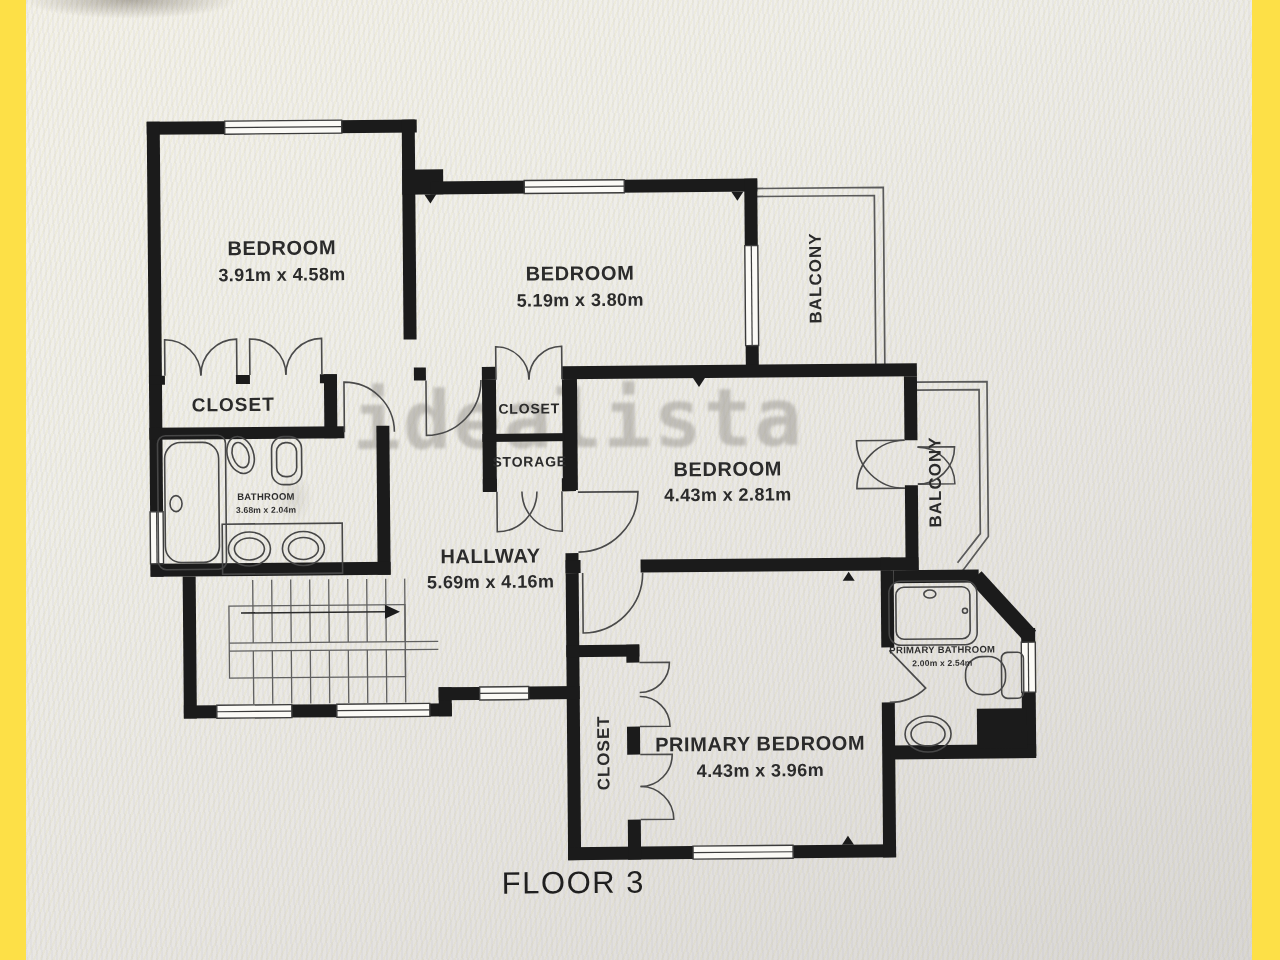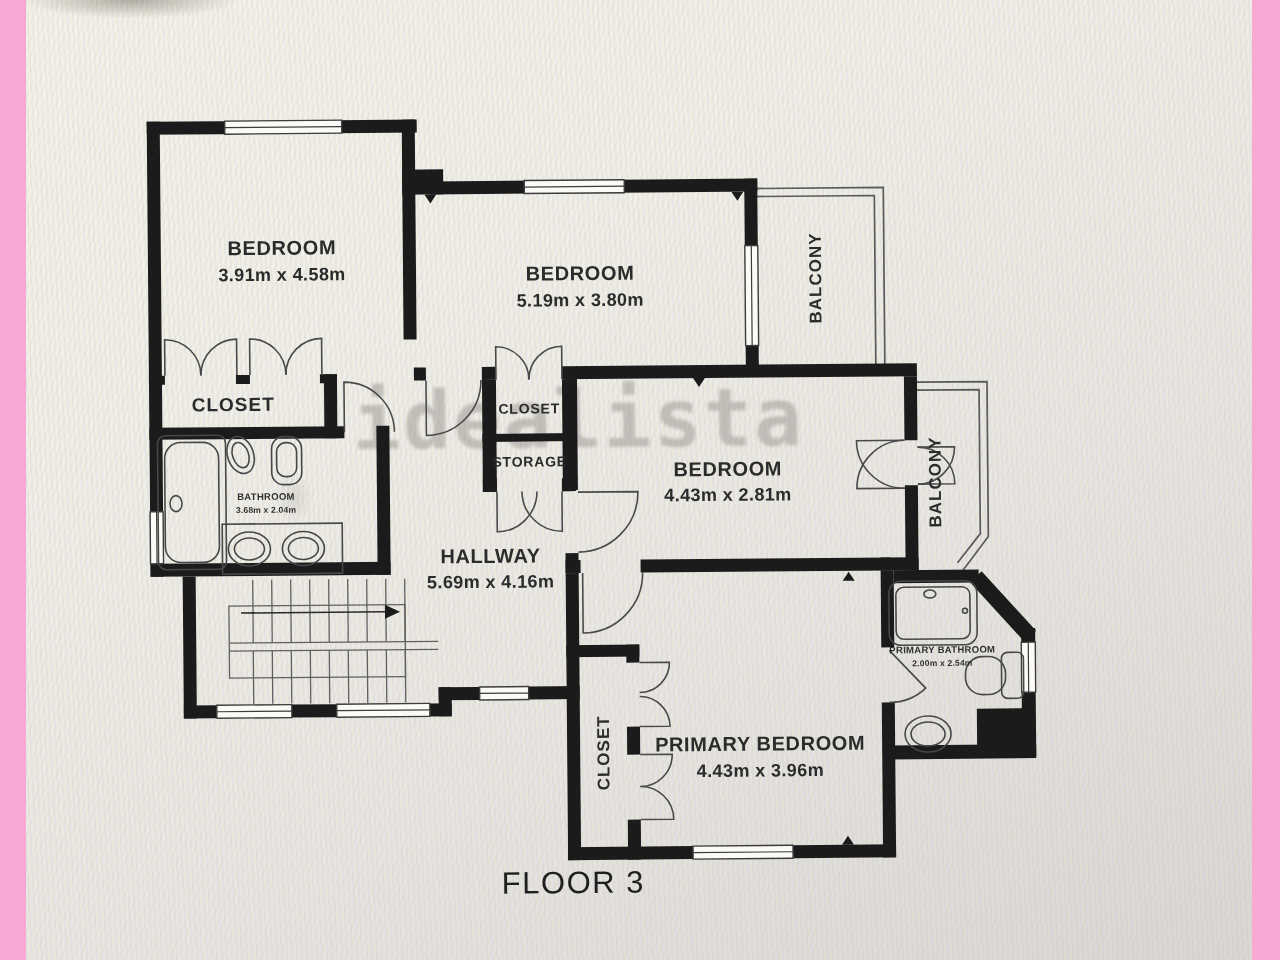--- a/index.html
+++ b/index.html
@@ -1,16 +1,16 @@
 <!DOCTYPE html>
 <html><head>
 <meta charset="utf-8">
 <style>
   html,body{margin:0;padding:0;background:#ffffff;}
-  .stage{position:relative;width:1280px;height:960px;overflow:hidden;background:#f9a8d4;
+  .stage{position:relative;width:1280px;height:960px;overflow:hidden;background:#fde047;
          font-family:"Liberation Sans", sans-serif;}
   
   .photo{position:absolute;left:26px;top:0;right:28px;bottom:0;
     background:
       radial-gradient(150px 26px at 105px 0px, rgba(82,74,64,0.40), rgba(82,74,64,0) 72%),
       radial-gradient(26px 34px at 268px 498px, rgba(120,115,108,0.16), rgba(120,115,108,0) 75%),
       repeating-linear-gradient(112deg, rgba(206,200,118,0.10) 0px, rgba(206,200,118,0.10) 2px, rgba(255,255,255,0) 2px, rgba(255,255,255,0) 6px),
       repeating-linear-gradient(87deg, rgba(142,142,192,0.07) 0px, rgba(142,142,192,0.07) 2px, rgba(255,255,255,0) 2px, rgba(255,255,255,0) 5px),
       linear-gradient(152deg, #f3f1e9 0%, #efeee8 32%, #e8e6e2 62%, #d9d7d4 100%);
   }

